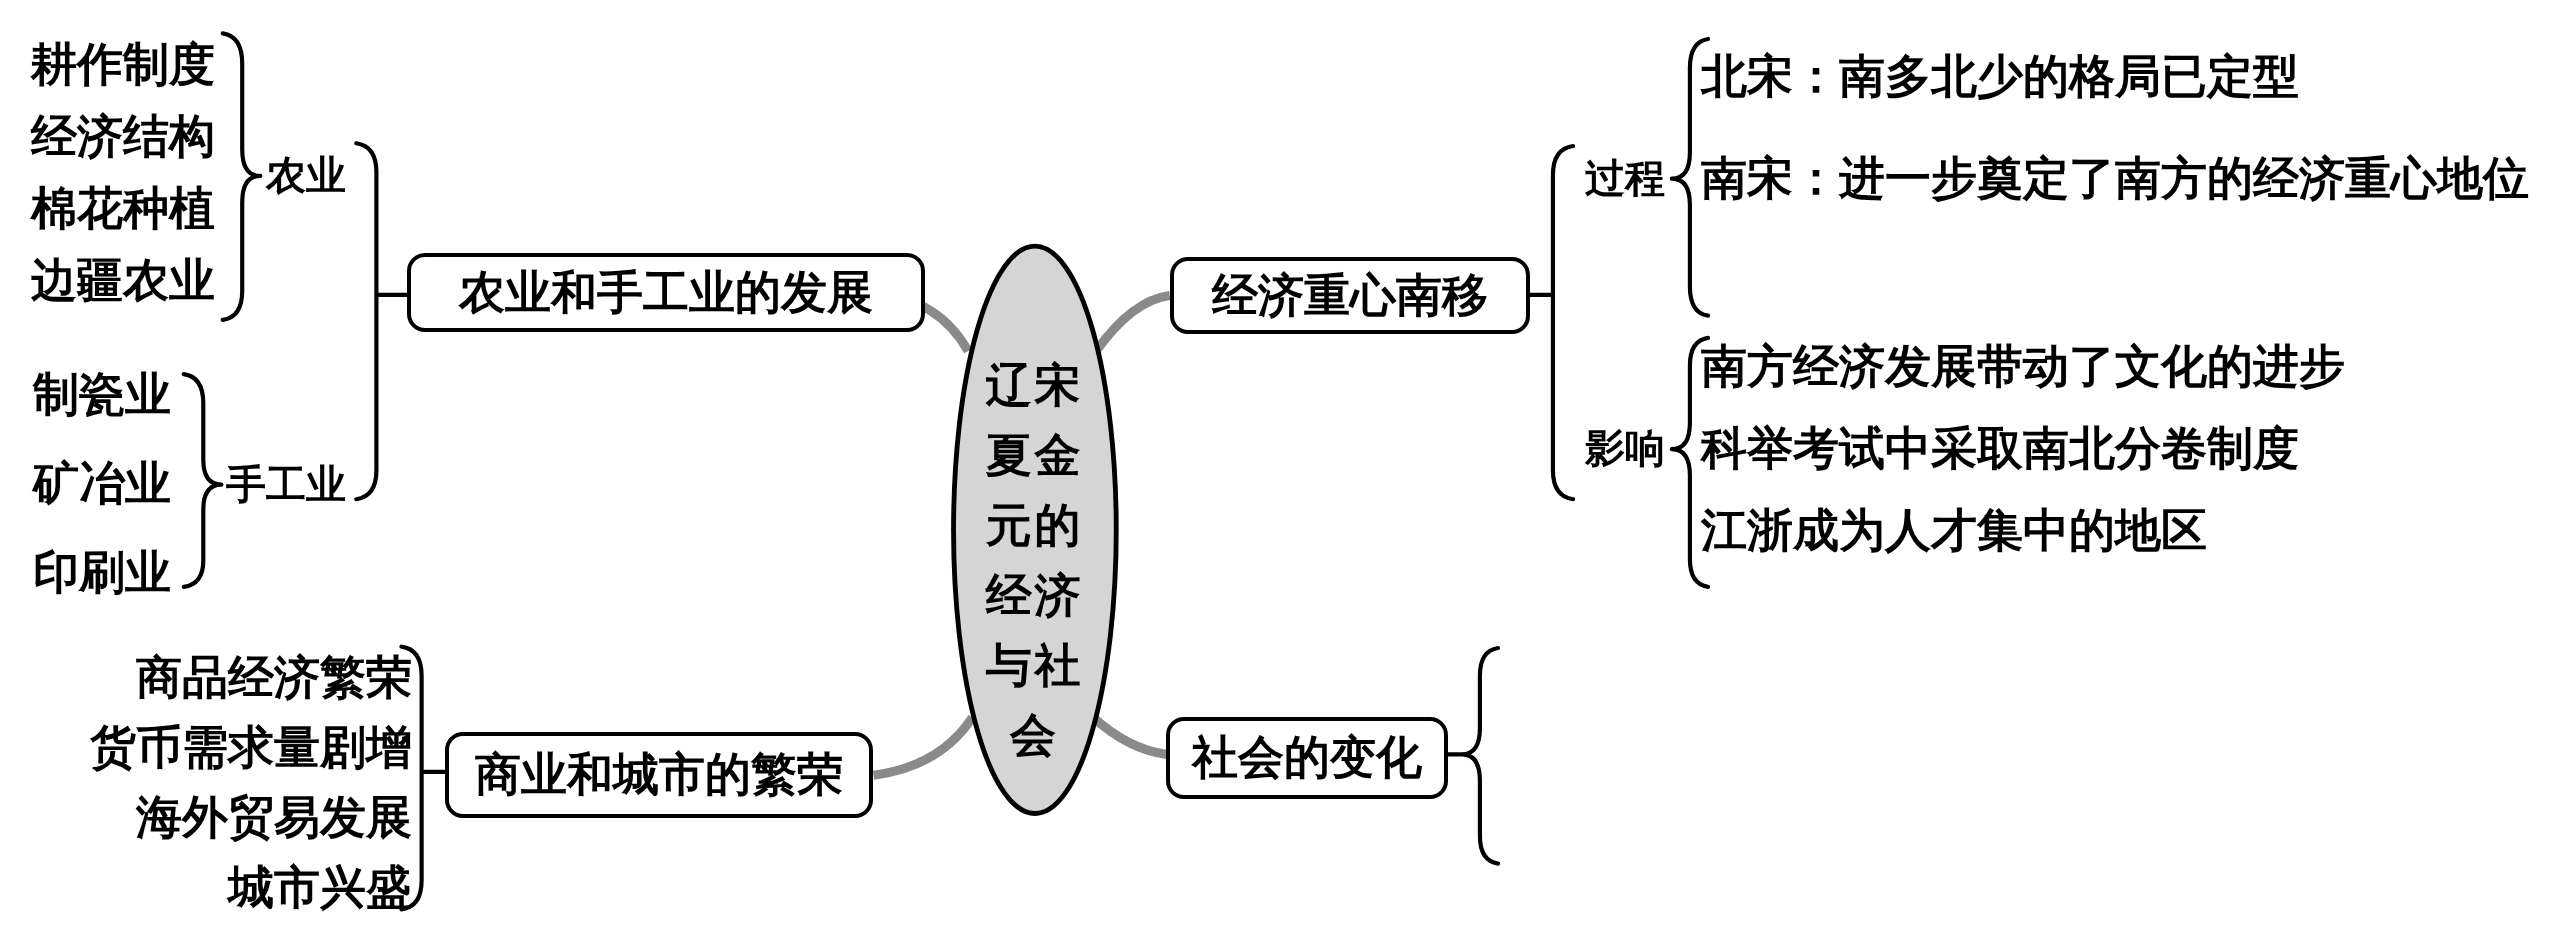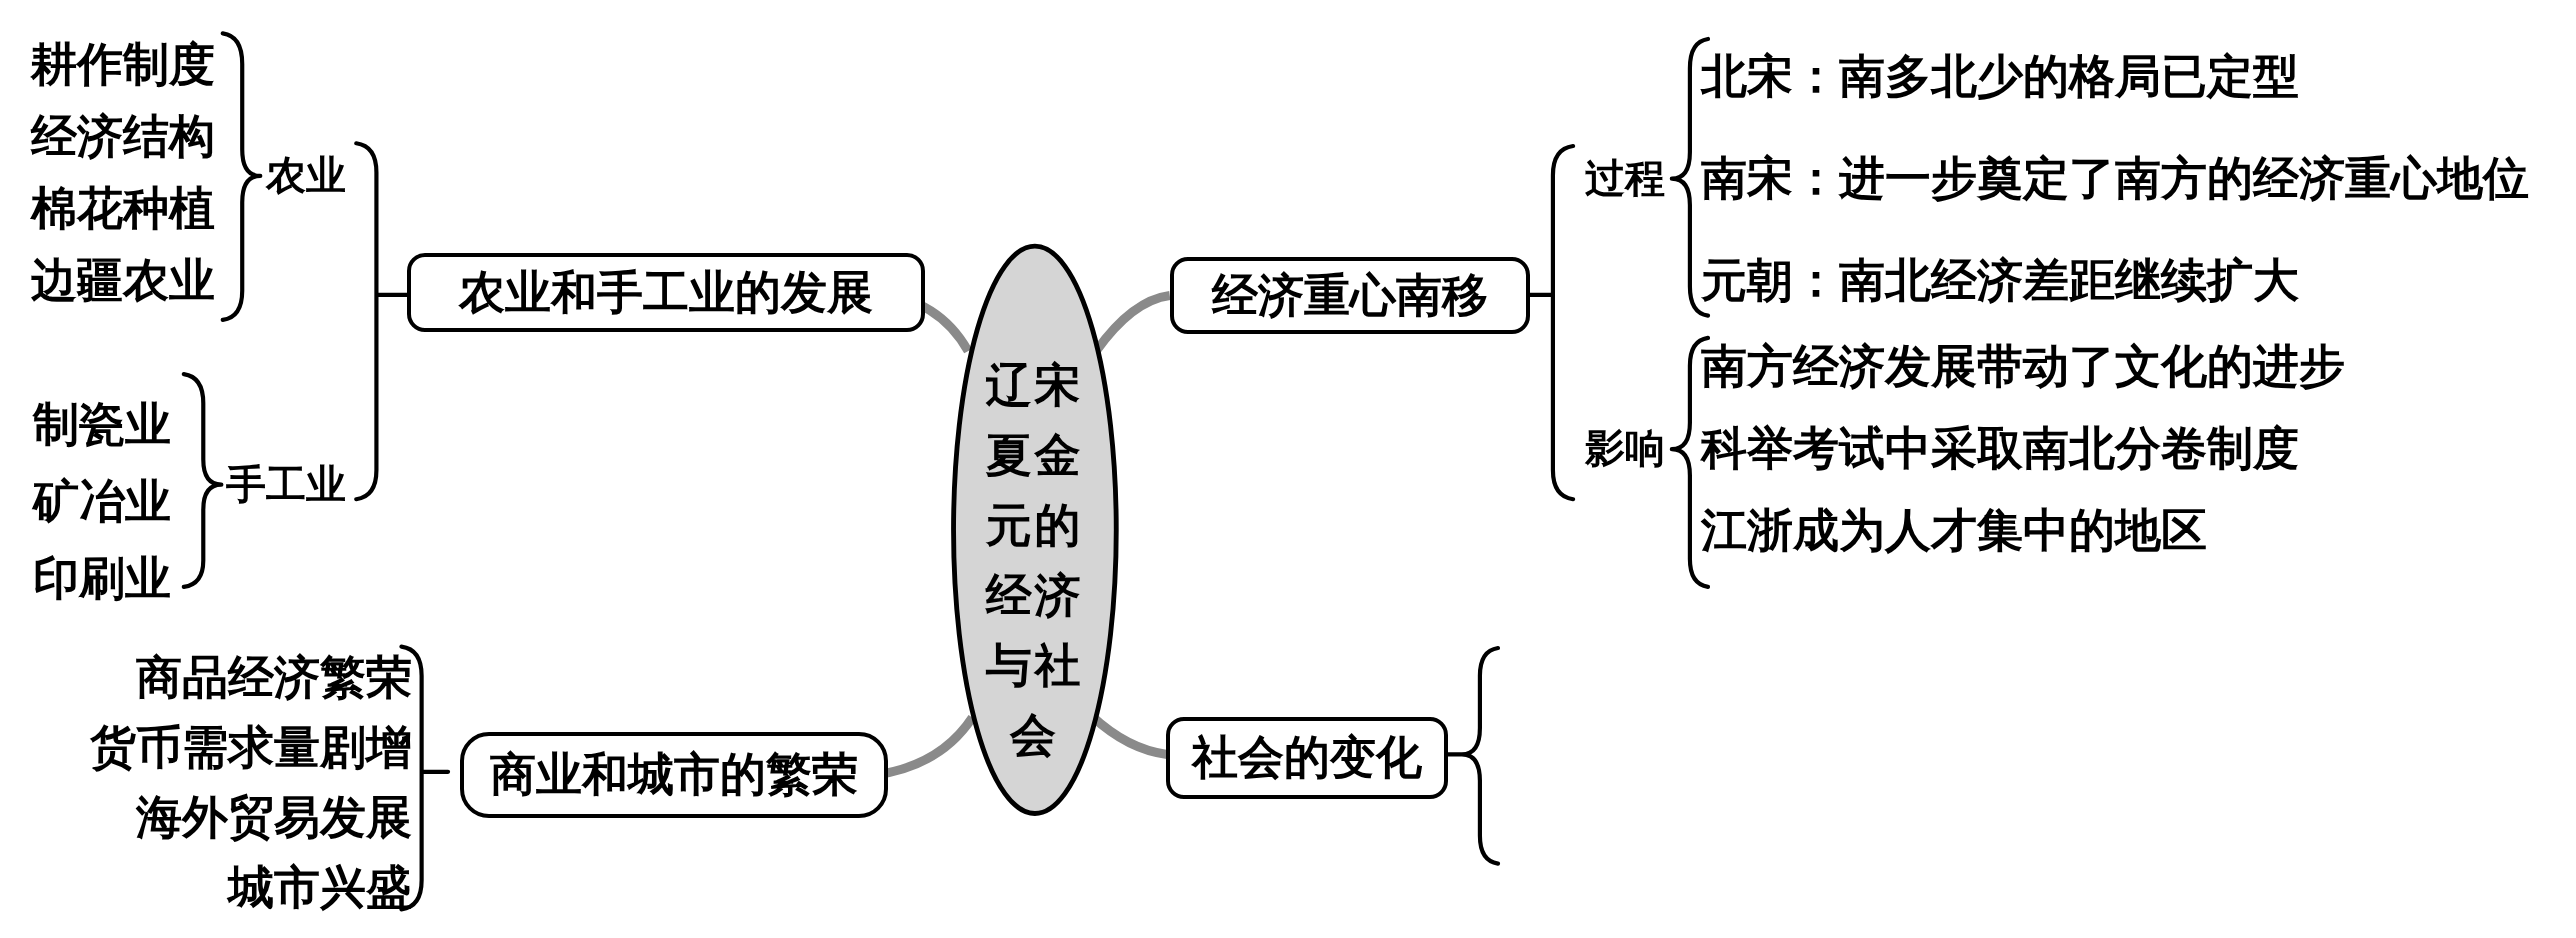--- a/index.html
+++ b/index.html
@@ -66,44 +66,43 @@
   <div id="center-label">辽宋夏金元的经济与社会</div>
 
   <div class="list" id="list-agri" style="left:31px;top:28.5px;">
     <div>耕作制度</div>
     <div>经济结构</div>
     <div>棉花种植</div>
     <div>边疆农业</div>
   </div>
   <div class="glabel" style="left:266px;top:148px;">农业</div>
 
-  <div class="list" id="list-handicraft" style="left:33px;top:386px;">
+  <div class="list" id="list-handicraft" style="left:33px;top:356px;gap:12px;">
     <div>制瓷业</div>
     <div>矿冶业</div>
     <div>印刷业</div>
   </div>
   <div class="glabel" style="left:226px;top:457px;">手工业</div>
 
   <div class="node-box" style="left:407px;top:253px;width:518px;height:79px;">农业和手工业的发展</div>
 
   <div class="list" id="list-commerce" style="left:64px;top:643px;width:348px;">
     <div>商品经济繁荣</div>
     <div>货币需求量剧增</div>
     <div>海外贸易发展</div>
     <div>城市兴盛</div>
   </div>
-  <div class="node-box" style="left:460px;top:732px;width:428px;height:86px;border-radius:29px;">商业和城市的繁荣</div>
+  <div class="node-box" style="left:445px;top:732px;width:428px;height:86px;">商业和城市的繁荣</div>
 
   <div class="node-box" style="left:1170px;top:257px;width:360px;height:77px;">经济重心南移</div>
 
   <div class="glabel" style="left:1585px;top:151px;">过程</div>
   <div class="list" id="list-process" style="left:1701px;top:26px;">
     <div>北宋：南多北少的格局已定型</div>
     <div>南宋：进一步奠定了南方的经济重心地位</div>
-    <div>元朝：南北经济差距继续扩大</div>
   </div>
 
   <div class="glabel" style="left:1585px;top:421px;">影响</div>
   <div class="list" id="list-impact" style="left:1701px;top:326px;">
     <div>南方经济发展带动了文化的进步</div>
     <div>科举考试中采取南北分卷制度</div>
     <div>江浙成为人才集中的地区</div>
   </div>
 
   <div class="node-box" style="left:1166px;top:717px;width:282px;height:82px;">社会的变化</div>

